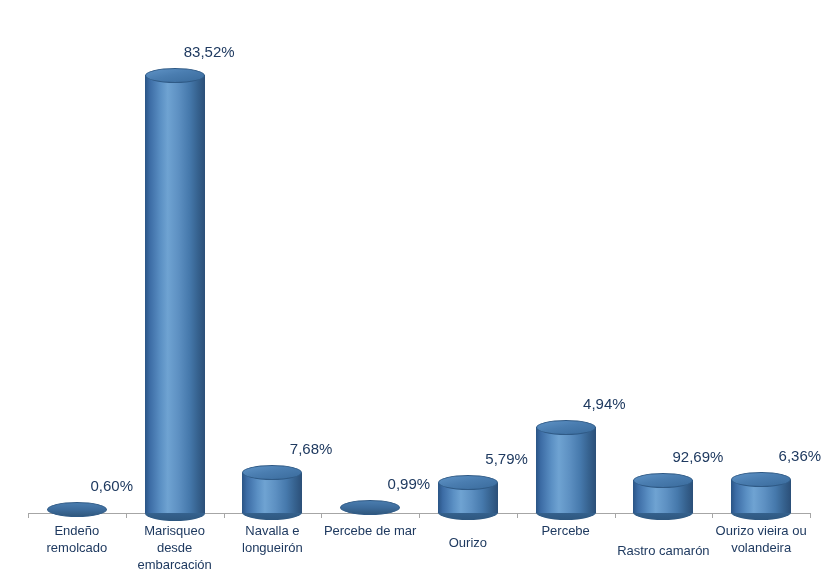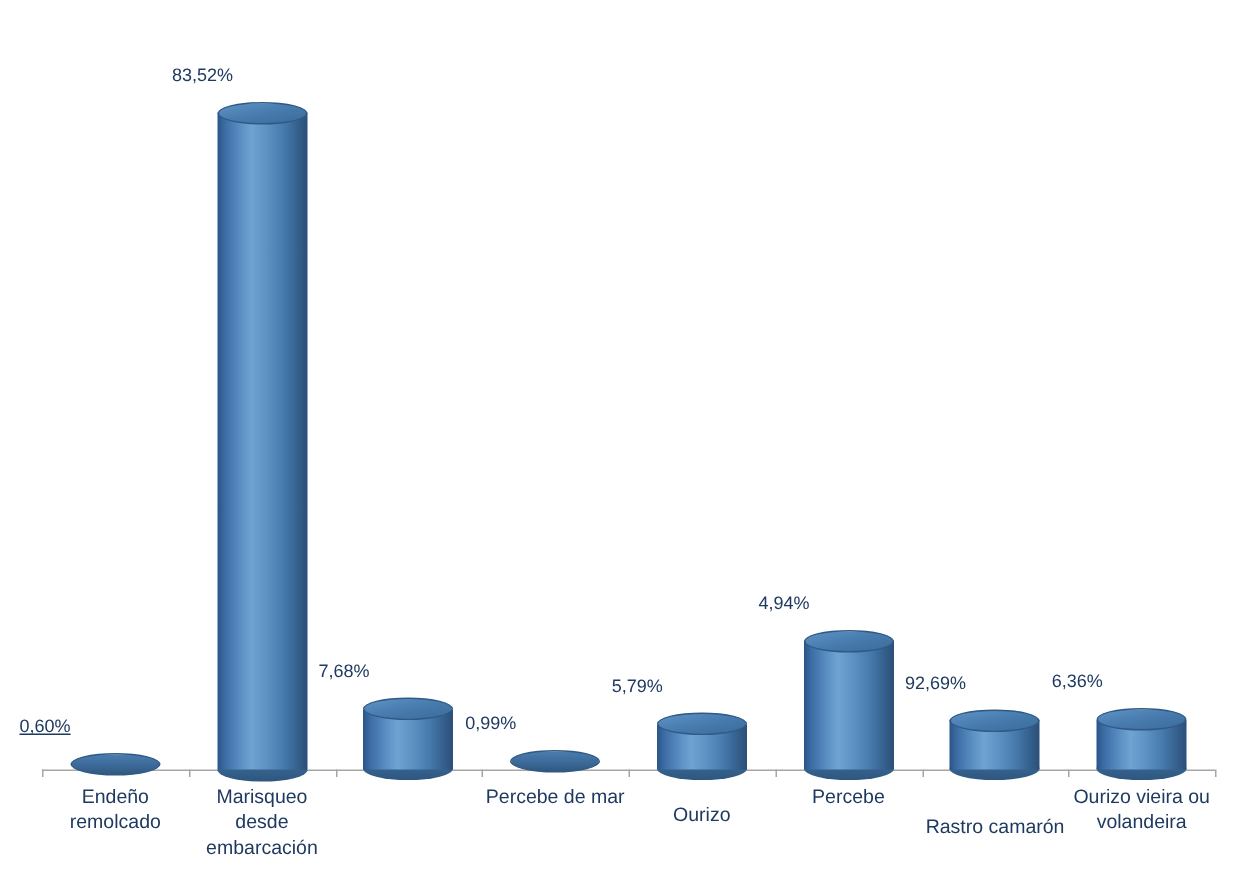--- a/index.html
+++ b/index.html
@@ -91,23 +91,23 @@
   .bar.flat .bar-top {
     background: linear-gradient(to bottom,
         #4a7cae 0%,
         #3d6c9c 50%,
         #31597f 100%);
   }
 
   
   .data-label {
     position: absolute;
-    text-align: left;
+    text-align: right;
     font-family: "Liberation Sans", sans-serif;
-    font-size: 12px;
+    font-size: 15px;
     color: #1f3a60;
     white-space: nowrap;
   }
 
   
   .cat-label {
     position: absolute;
     top: 522px;
     text-align: center;
     font-family: "Liberation Sans", sans-serif;
@@ -127,21 +127,21 @@
       <div class="axis-tick" style="left: 223.5px;"></div>
       <div class="axis-tick" style="left: 321.25px;"></div>
       <div class="axis-tick" style="left: 419px;"></div>
       <div class="axis-tick" style="left: 516.75px;"></div>
       <div class="axis-tick" style="left: 614.5px;"></div>
       <div class="axis-tick" style="left: 712.25px;"></div>
       <div class="axis-tick" style="left: 810px;"></div>
       <div class="bar flat" title="Endeño remolcado: 0,60%" style="left: 46.875px; width: 60px; top: 502.353px; height: 18.1466px;">
         <div class="bar-top" style="height: 15px; top: 0px;"></div>
       </div>
-      <div class="data-label" style="left: 13px; width: 120px; top: 477.353px; text-decoration: underline;">0,60%</div>
+      <div class="data-label" style="left: 13px; width: 120px; top: 477.353px;">0,60%</div>
       <div class="cat-label" style="left: 28px; width: 97.75px;">
         <div>Endeño</div>
         <div>remolcado</div>
       </div>
       <div class="bar" title="Marisqueo desde embarcación: 83,52%" style="left: 144.625px; width: 60px; top: 67.5px; height: 453px;">
         <div class="bar-bottom" style="height: 15px; bottom: 0px;"></div>
         <div class="bar-body" style="height: 438px; bottom: 7.5px;"></div>
         <div class="bar-top" style="height: 15px; top: 0px;"></div>
       </div>
       <div class="data-label" style="left: 114.625px; width: 120px; top: 42.5px;">83,52%</div>
@@ -149,20 +149,24 @@
         <div>Marisqueo</div>
         <div>desde</div>
         <div>embarcación</div>
       </div>
       <div class="bar" title="Navalla e longueirón: 7,68%" style="left: 242.375px; width: 60px; top: 465.224px; height: 55.2759px;">
         <div class="bar-bottom" style="height: 15px; bottom: 0px;"></div>
         <div class="bar-body" style="height: 40.2759px; bottom: 7.5px;"></div>
         <div class="bar-top" style="height: 15px; top: 0px;"></div>
       </div>
       <div class="data-label" style="left: 212.375px; width: 120px; top: 440.224px;">7,68%</div>
+      <div class="cat-label" style="left: 223.5px; width: 97.75px;">
+        <div>Navalla e</div>
+        <div>longueirón</div>
+      </div>
       <div class="bar flat" title="Orella de mar: 0,99%" style="left: 340.125px; width: 60px; top: 500.308px; height: 20.1918px;">
         <div class="bar-top" style="height: 15px; top: 0px;"></div>
       </div>
       <div class="data-label" style="left: 310.125px; width: 120px; top: 475.308px;">0,99%</div>
       <div class="cat-label" style="left: 321.25px; width: 97.75px;">
         <div>Percebe de mar</div>
       </div>
       <div class="bar" title="Ourizo: 5,79%" style="left: 437.875px; width: 60px; top: 475.136px; height: 45.3642px;">
         <div class="bar-bottom" style="height: 15px; bottom: 0px;"></div>
         <div class="bar-body" style="height: 30.3642px; bottom: 7.5px;"></div>

